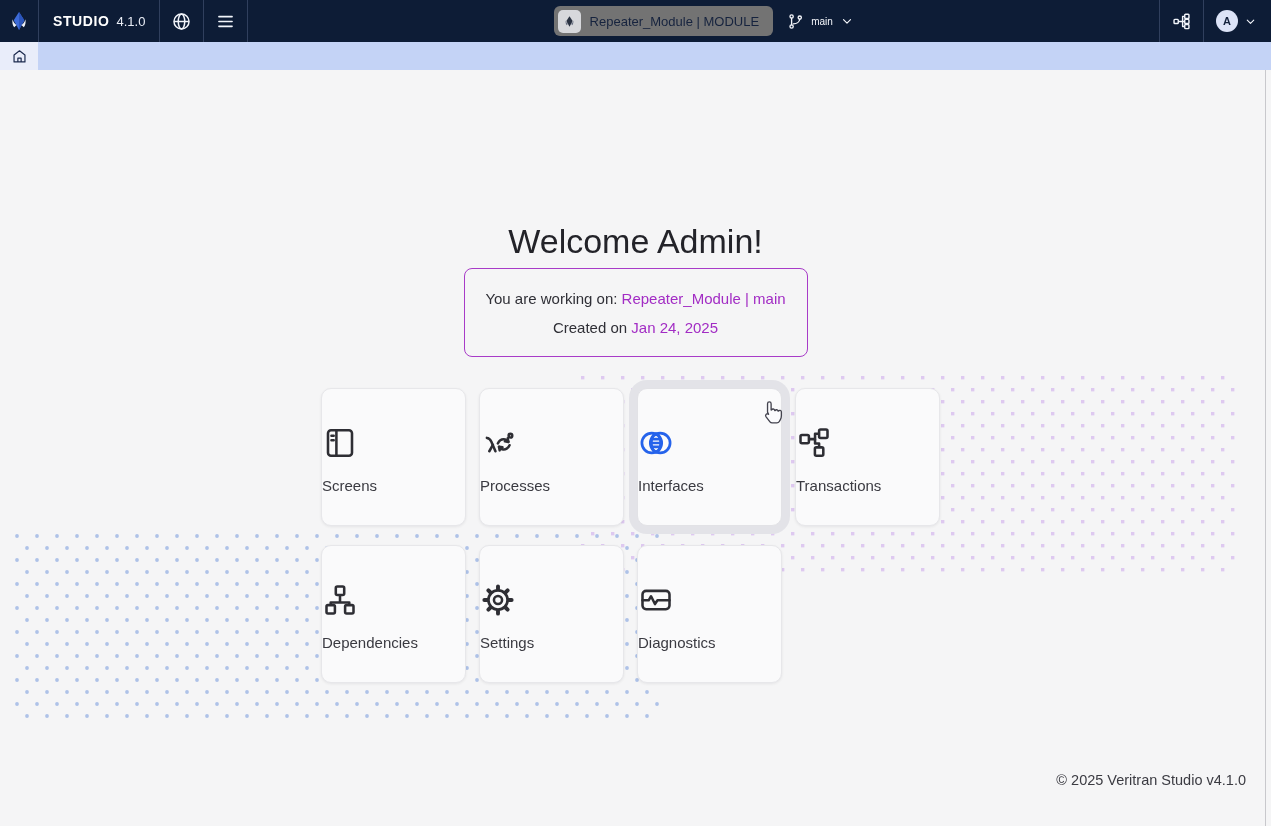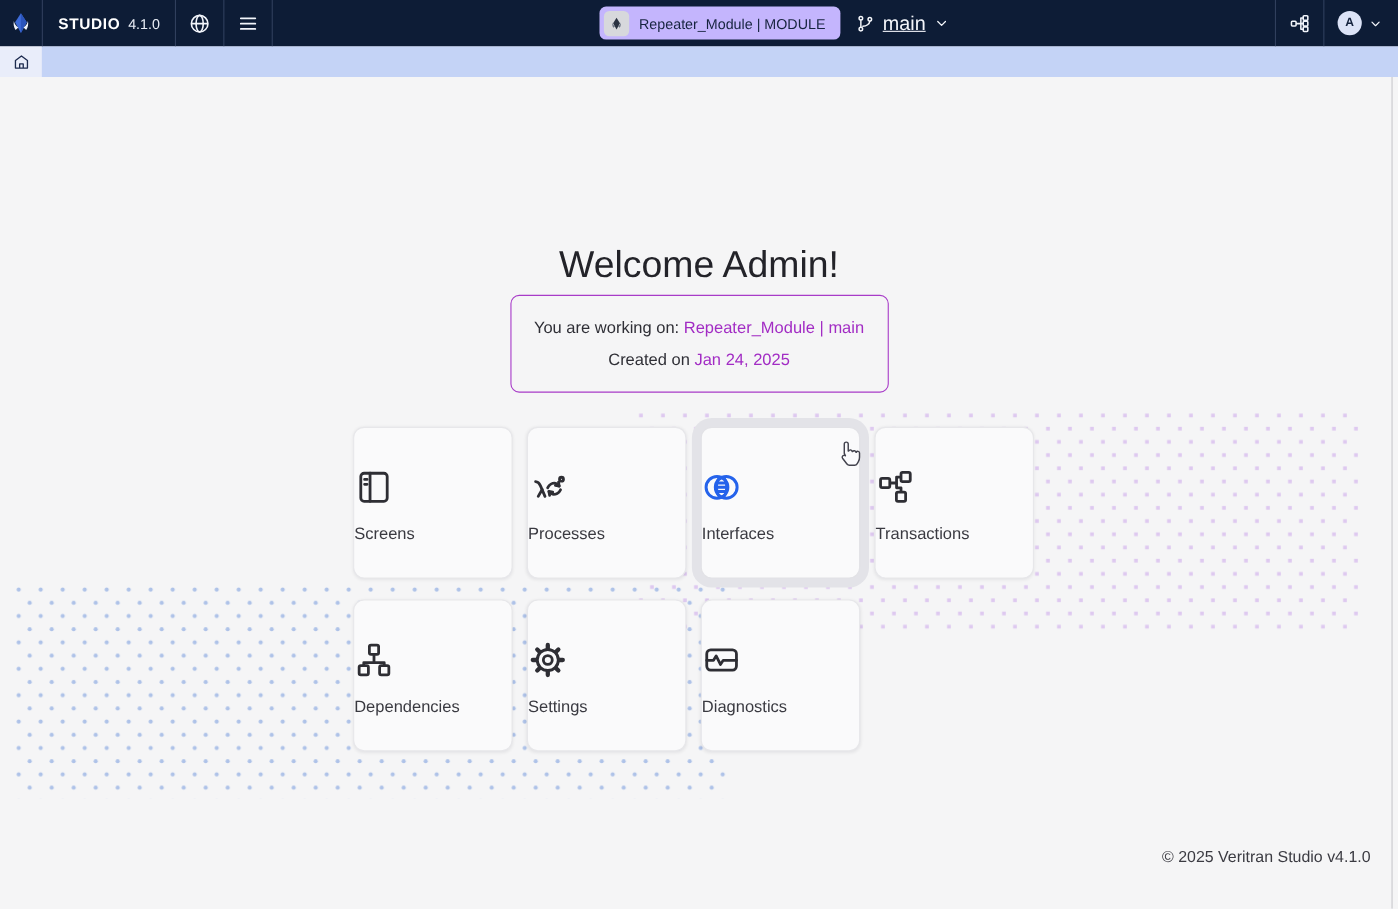--- a/index.html
+++ b/index.html
@@ -18,30 +18,30 @@
   }
   .nav-sep { width:1px; height:42px; background:#303F5D; flex:0 0 auto; }
   .nav-cell { height:26px; display:flex; align-items:center; justify-content:center; }
   .logo-cell { width:38px; cursor:pointer; }
   .brand-cell { padding:0 14px; gap:7px; cursor:default; }
   .brand-name { color:#FFFFFF; font-weight:bold; font-size:14px; letter-spacing:.6px; }
   .brand-version { color:#E8ECF5; font-size:13px; }
   .icon-btn { width:43px; cursor:pointer; color:#F2F5FB; }
   .nav-center { flex:1; display:flex; align-items:center; justify-content:center; gap:14px; }
   .module-pill {
-    height:30px; background:#c4b5fd; border-radius:6px;
+    height:30px; background:#737373; border-radius:6px;
     display:flex; align-items:center; padding:0 14px 0 4px; gap:9px; cursor:pointer;
   }
   .pill-iconbox {
     width:23px; height:23px; border-radius:5px; background:#D7D8DC;
     display:flex; align-items:center; justify-content:center;
   }
   .module-pill-label { font-size:13px; font-weight:500; color:#16233E; white-space:nowrap; }
   .branch-btn { display:flex; align-items:center; gap:7px; color:#F4F6FB; cursor:pointer; }
-  .branch-label { font-size:18px; font-weight:500;text-decoration:underline; }
+  .branch-label { font-size:10px; font-weight:500; }
   .nav-right { display:flex; align-items:center; height:42px; }
   .avatar-cell { display:flex; align-items:center; gap:6px; padding:0 14px 0 12px; cursor:pointer; }
   .avatar {
     width:22px; height:22px; border-radius:50%; background:#DCE3F7;
     color:#14223D; font-size:11px; font-weight:bold;
     display:flex; align-items:center; justify-content:center;
   }
   
   .subheader { position:absolute; top:42px; left:0; width:1271px; height:28px; display:flex; z-index:9; }
   .home-seg {

